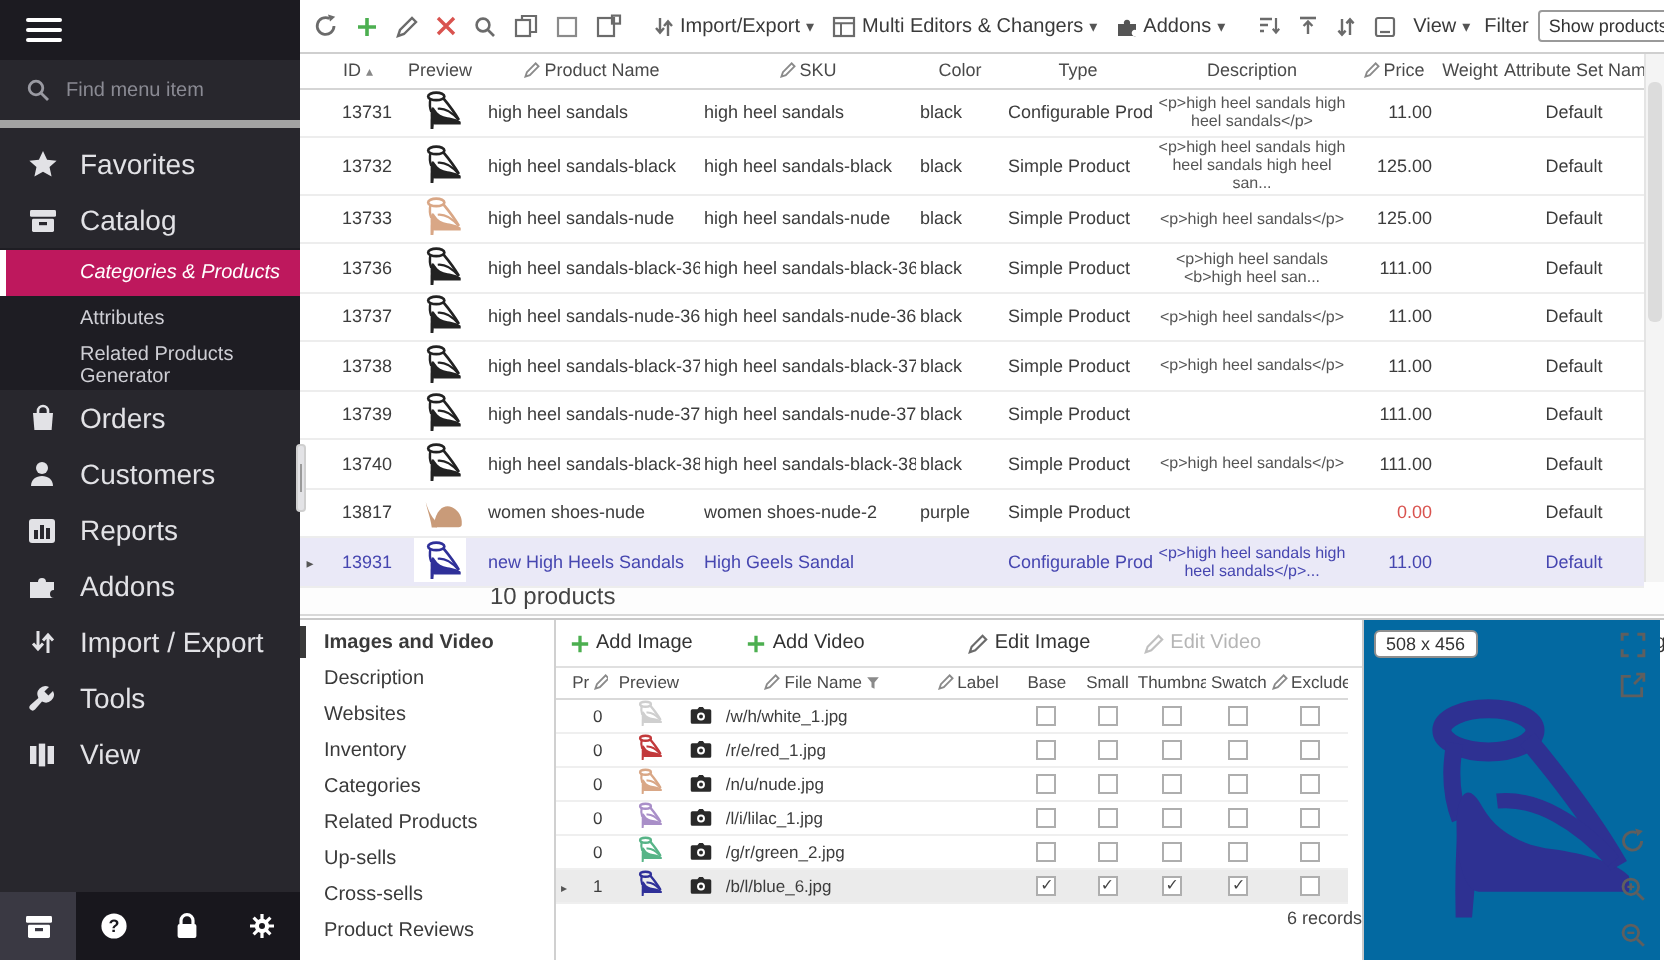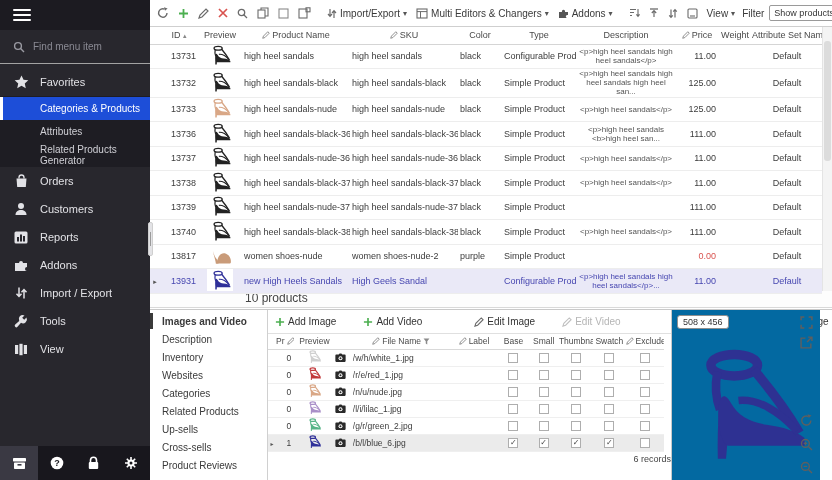--- a/index.html
+++ b/index.html
@@ -7,32 +7,32 @@
               font-family:"Liberation Sans", sans-serif; }
   #app { position:relative; width:832px; height:480px; background:#fff; }
 
   
   #sidebar { position:absolute; left:0; top:0; width:150px; height:480px;
              background:#28272d; color:#d9d9de; display:flex; flex-direction:column; }
   .sb-top { height:30px; background:#1c1b21; display:flex; align-items:center; padding-left:13px; flex:none; }
   .burger { width:18px; }
   .burger div { height:2px; background:#fff; margin:3px 0; border-radius:1px; }
   .sb-search { height:34px; display:flex; align-items:center; gap:8px; padding-left:13px;
-               border-bottom:1px solid #a3a3a3; flex:none; }
+               border-bottom:4px solid #a3a3a3; flex:none; }
   .sb-search input { background:transparent; border:none; outline:none; color:#cfcfd6;
                      font-size:10px; width:100px; font-family:inherit; }
   .sb-search input::placeholder { color:#8a8a93; }
   #sb-menu { flex:1 1 auto; padding-top:4px; }
   .sb-item { height:28px; display:flex; align-items:center; gap:11px; padding-left:13px;
-             font-size:11px; cursor:default; color:#e2e2e6; }
+             font-size:14px; cursor:default; color:#e2e2e6; }
   .sb-item .ic { width:16px; height:16px; flex:none; display:flex; align-items:center; justify-content:center; }
   .sb-group { background:#1e1d23; padding:1px 0; }
   .sb-sub { height:23px; display:flex; align-items:center; padding-left:40px; font-size:10px;
             color:#cfcfd5; position:relative; }
-  .sb-sub.sel { background:#1d4ed8; color:#fff; }
+  .sb-sub.sel { background:#be185d; color:#fff;font-style:italic; }
   .sb-sub.sel::before { content:""; position:absolute; left:0; top:0; bottom:0; width:3px; background:#fff; }
   .sb-bottom { height:34px; background:#18171d; display:flex; align-items:stretch; flex:none; }
   .sb-bcell { flex:1; display:flex; align-items:center; justify-content:center; }
   .sb-bcell.active { background:#3a3943; flex:0 0 38px; }
 
   
   #main { position:absolute; left:150px; top:0; width:682px; height:480px; }
   #splitter { position:absolute; left:148px; top:222px; width:5px; height:34px;
               background:#e3e3e6; border:1px solid #cfcfcf; border-radius:2px; z-index:5; }
   #splitter i { display:block; width:1px; height:14px; background:#9a9a9a; margin:9px auto 0; }
@@ -63,21 +63,21 @@
   #vscroll { position:absolute; right:0; top:0; width:10px; height:264px; background:#f4f4f4;
              border-left:1px solid #e4e4e4; }
   #vscroll .thumb { position:absolute; left:1px; width:7px; top:14px; height:120px;
                     background:#dcdcdc; border-radius:3px; }
   #status-bar { height:17px; border-bottom:1px solid #d9d9d9; display:flex; 
                 font-size:12px; color:#444; padding-left:95px; background:#fdfdfd; }
 
   
   #bottom { position:absolute; left:0; top:309px; width:682px; height:171px; border-top:1px solid #c9c9c9;
             display:flex; }
-  #tabs { width:118px; border-right:1px solid #d0d0d0; padding-top:2px; }
+  #tabs { width:128px; border-right:1px solid #d0d0d0; padding-top:2px; }
   .tab { height:18px; display:flex; align-items:center; padding-left:12px; font-size:10px;
          color:#3a3a3a; position:relative; }
   .tab.sel { font-weight:bold; }
   .tab.sel::before { content:""; position:absolute; left:0; top:1px; bottom:1px; width:3px; background:#3a3a3a; }
 
   #images-pane { width:403px; display:flex; flex-direction:column; }
   #img-toolbar { height:24px; display:flex; align-items:center; gap:23px; padding:0 5px;
                  border-bottom:1px solid #e0e0e0; font-size:10px; color:#333; white-space:nowrap; }
   .disabled { color:#b5b5b5 !important; }
   #igrid { width:396px; font-size:8.5px; color:#3c3c3c; }
@@ -122,20 +122,30 @@
       <input placeholder="Find menu item" style="">
     </div>
     <nav id="sb-menu">
         <div class="sb-item">
           <span class="ic">
             <svg width="15" height="14" viewBox="0 0 16 15">
               <path d="M8 0.5 L10.2 5.2 L15.3 5.7 L11.5 9.1 L12.6 14.2 L8 11.6 L3.4 14.2 L4.5 9.1 L0.7 5.7 L5.8 5.2 Z" fill="#e2e2e6"></path>
             </svg>
           </span>
           <span>Favorites</span>
+        </div>
+        <div class="sb-item">
+          <span class="ic">
+            <svg width="15" height="13" viewBox="0 0 15 13">
+              <rect x="1" y="1" width="13" height="3.4" rx="0.7" fill="#e2e2e6"></rect>
+              <rect x="2" y="5.4" width="11" height="6.6" rx="0.7" fill="#e2e2e6"></rect>
+              <rect x="5.5" y="7" width="4" height="1.6" fill="#28272d"></rect>
+            </svg>
+          </span>
+          <span>Catalog</span>
         </div>
         <div class="sb-group">
           <div class="sb-sub sel">Categories &amp; Products</div>
           <div class="sb-sub">Attributes</div>
           <div class="sb-sub">Related Products Generator</div>
         </div>
         <div class="sb-item">
           <span class="ic">
             <svg width="13" height="14" viewBox="0 0 13 14">
               <path d="M4 4.5 V3.5 A2.5 2.5 0 0 1 9 3.5 V4.5" fill="none" stroke="#e2e2e6" stroke-width="1.3"></path>
@@ -610,22 +620,22 @@
         </div>
     </div>
     <div id="status-bar">
       <span>10 products</span>
     </div>
 
     <div id="bottom">
       <div id="tabs">
           <div class="tab sel">Images and Video</div>
           <div class="tab">Description</div>
+          <div class="tab">Websites</div>
           <div class="tab">Inventory</div>
-          <div class="tab">Websites</div>
           <div class="tab">Categories</div>
           <div class="tab">Related Products</div>
           <div class="tab">Up-sells</div>
           <div class="tab">Cross-sells</div>
           <div class="tab">Product Reviews</div>
         </div>
 
       <div id="images-pane">
         <div id="img-toolbar">
           <span class="tbtn">

